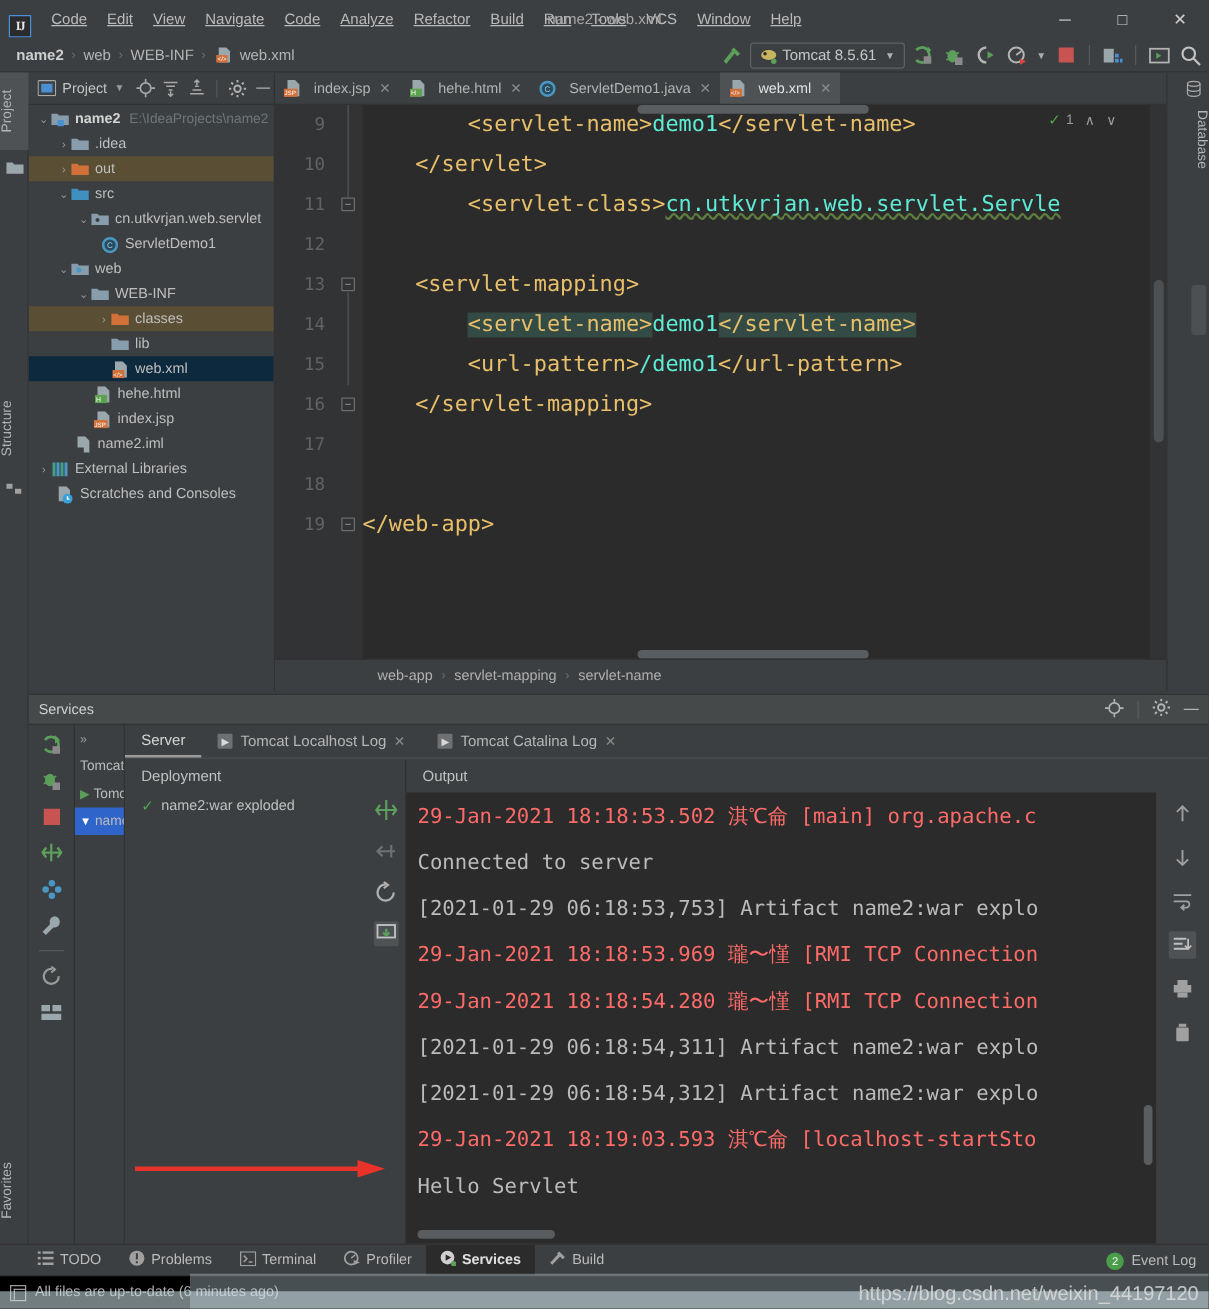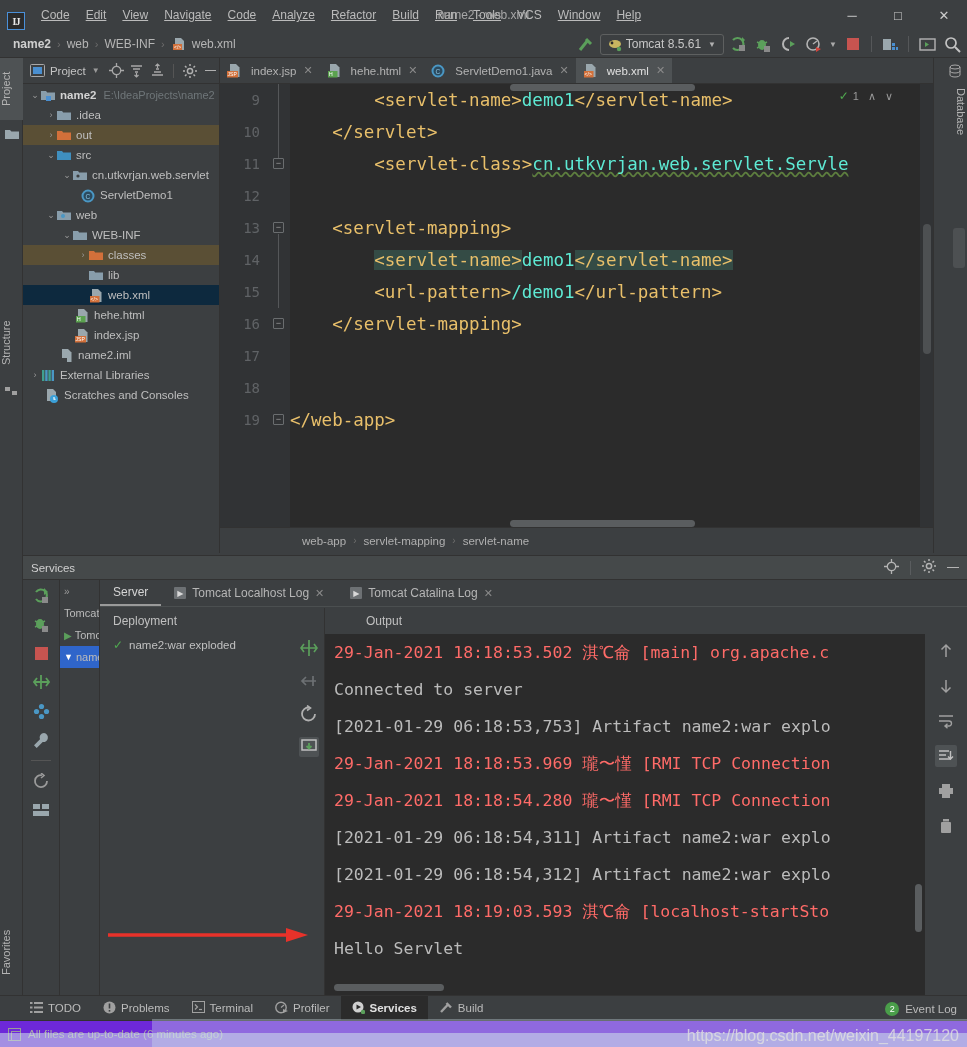--- a/index.html
+++ b/index.html
@@ -196,21 +196,21 @@
   .log-tab.active { border-bottom: 2px solid #9a9a9a; color: #d5d5d5; }
   .log-tab .x { color: #8a8a8a; font-size: 11px; }
   .play-box { width:12px;height:12px;background:#6d7174;color:#d8d8d8;font-size:8px;display:flex;align-items:center;justify-content:center;border-radius:1px;}
   .svc-cols { position: absolute; top: 28px; left: 0; right: 0; bottom: 0; display: flex; }
   .deploy-col { width: 225px; border-right: 1px solid #323232; position: relative; }
   .col-title { height: 26px; display: flex; align-items: center; padding-left: 13px; font-size: 12px; color: #c0c0c0; }
   .deploy-item { height: 22px; display: flex; align-items: center; gap: 6px; padding-left: 13px; font-size: 11.5px; color: #c0c0c0; }
   .deploy-actions { position: absolute; right: 5px; top: 30px; display: flex; flex-direction: column; gap: 13px; align-items: center; }
   .dact { width: 20px; height: 20px; display: flex; align-items: center; justify-content: center; font-size: 13px; color: #9a9a9a; }
   .dact.sel { background: #4e5254; border-radius: 2px; }
-  .output-col { flex: 1; position: relative; padding-left: 28px; }
+  .output-col { flex: 1; position: relative; }
   .console { position: absolute; top: 26px; left: 0; right: 42px; bottom: 0; background: #2b2b2b; overflow: hidden; }
   .cl {
     height: 37px; line-height: 37px; padding-left: 9px;
     font-family: "DejaVu Sans Mono", monospace; font-size: 16.5px; white-space: pre;
   }
   .cl.err { color: #ff6b68; }
   .cl.info { color: #bbbbbb; }
   .console-scroll-h { position: absolute; left: 9px; bottom: 4px; width: 110px; height: 7px; background: #5a5d5f; border-radius: 4px; }
   .console-scroll-v { position: absolute; right: 3px; top: 250px; width: 7px; height: 48px; background: #5a5d5f; border-radius: 4px; }
   .out-tools { position: absolute; right: 0; top: 26px; width: 42px; bottom: 0; background: #3c3f41; display: flex; flex-direction: column; align-items: center; padding-top: 6px; gap: 13px; }
@@ -221,21 +221,21 @@
   .bottom-tabs {
     position: absolute; left: 0; bottom: 27px; width: 967px; height: 25px;
     background: #3c3f41; border-top: 1px solid #323232; display: flex; align-items: stretch;
   }
   .btab { display: flex; align-items: center; gap: 5px; padding: 0 11px; font-size: 11.5px; color: #bbbbbb; white-space: nowrap; }
   .btab.active { background: #2b2b2b; color: #e0e0e0; font-weight: bold; }
   .bt-right { position: absolute; right: 10px; top: 0; height: 25px; display: flex; align-items: center; gap: 6px; }
   .green-dot { width: 14px; height: 14px; border-radius: 50%; background: #4a9e4a; color: #fff; font-size: 9px; display: flex; align-items: center; justify-content: center; }
   .statusbar {
     position: absolute; left: 0; bottom: 0; width: 967px; height: 27px;
-    background: #6d28d9; border-top: 1px solid #323232; display: flex; align-items: center; padding-left: 8px; gap: 7px;
+    background: #000000; border-top: 1px solid #323232; display: flex; align-items: center; padding-left: 8px; gap: 7px;
   }
   .status-text { font-size: 11.5px; color: #a9a9a9; }
   .sq-ico { width: 13px; height: 13px; border: 1px solid #9a9a9a; position: relative; }
   .sq-ico::after { content:''; position:absolute; left:2px; top:2px; width:8px; height:8px; border-left:1px solid #9a9a9a; border-top:1px solid #9a9a9a;}
   .watermark {
     position: absolute; right: 8px; bottom: 2px; font-size: 16px; color: #e0e0e0;
     opacity: .82; font-family: Liberation Sans, sans-serif; white-space: nowrap;
   }
   .bottom-haze { position: absolute; left: 0; bottom: 0; width: 967px; height: 14px; background: #cfe3ea; opacity: .55; }
   .haze2 { position:absolute; left:152px; bottom:0; width:815px; height:28px; background:#cfe3ea; opacity:.35; }

